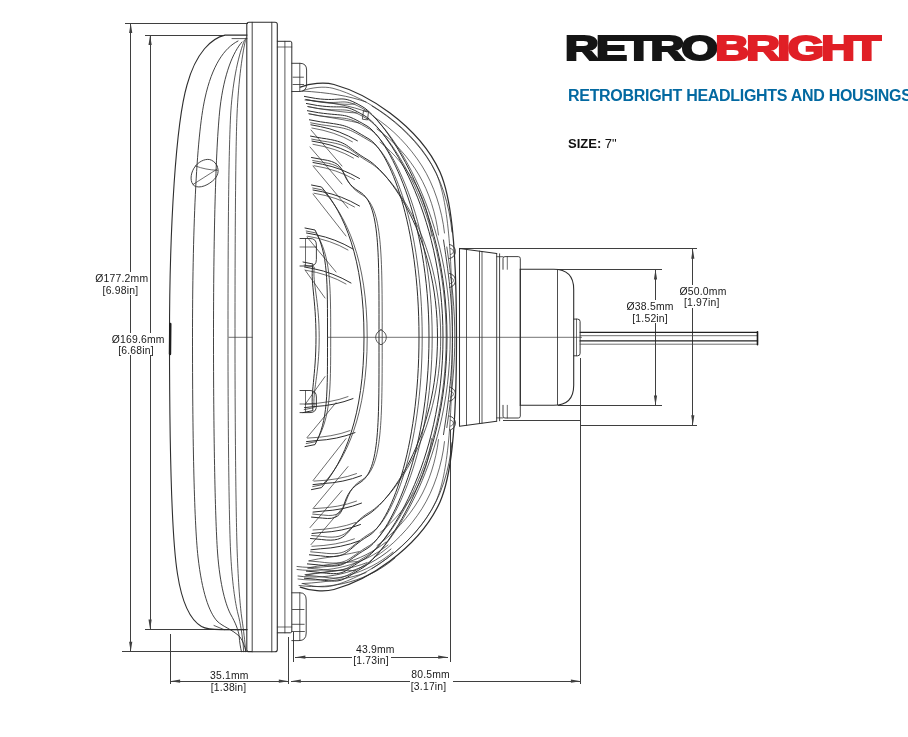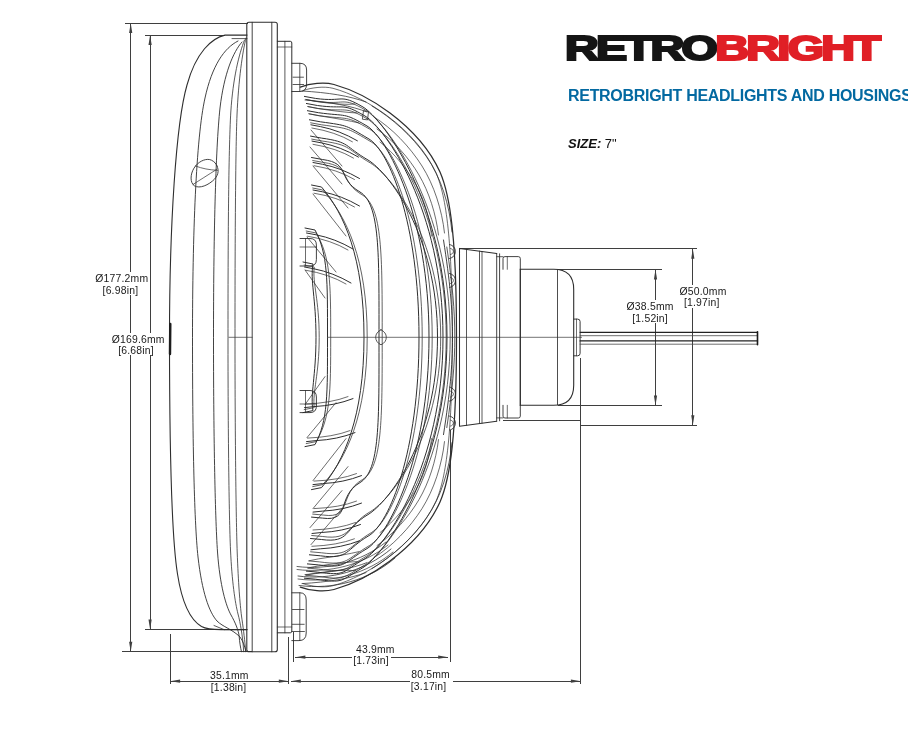--- a/index.html
+++ b/index.html
@@ -6,21 +6,21 @@
   * { box-sizing: border-box; }
   .logo { position:absolute; left:565px; top:28.2px; white-space:nowrap;
           font-family:"Liberation Sans", sans-serif; font-weight:bold; font-size:35px;
           letter-spacing:-2px; transform-origin:left top; transform:scaleX(1.335); -webkit-text-stroke:2.2px currentColor; }
   .logo .blk { color:#151515; }
   .logo .red { color:#e01f26; }
   .hdr { position:absolute; left:568px; top:87px; font-family:"Liberation Sans", sans-serif;
          font-weight:bold; font-size:16px; letter-spacing:-0.3px; color:#0369a1; white-space:nowrap; }
   .size { position:absolute; left:568px; top:136px; font-family:"Liberation Sans", sans-serif;
           font-size:13px; color:#111; }
-  .size b { font-weight:bold;font-style:italic; }
+  .size b { font-weight:bold; }
 </style>
 </head>
 <body>
 <svg width="908" height="737" viewBox="0 0 908 737">
 <rect width="908" height="737" fill="#ffffff"></rect>
 <path d="M124.8,23.0 L247.5,23.0" stroke="#3f3f3f" stroke-width="1" shape-rendering="crispEdges" fill="none"></path>
 <path d="M122,651.8 L252,651.8" stroke="#3f3f3f" stroke-width="1" shape-rendering="crispEdges" fill="none"></path>
 <path d="M144.8,35.1 L225,35.1" stroke="#3f3f3f" stroke-width="1" shape-rendering="crispEdges" fill="none"></path>
 <path d="M145,629.6 L214,629.6" stroke="#3f3f3f" stroke-width="1" shape-rendering="crispEdges" fill="none"></path>
 <path d="M170.1,634 L170.1,684.3" stroke="#3f3f3f" stroke-width="1" shape-rendering="crispEdges" fill="none"></path>

